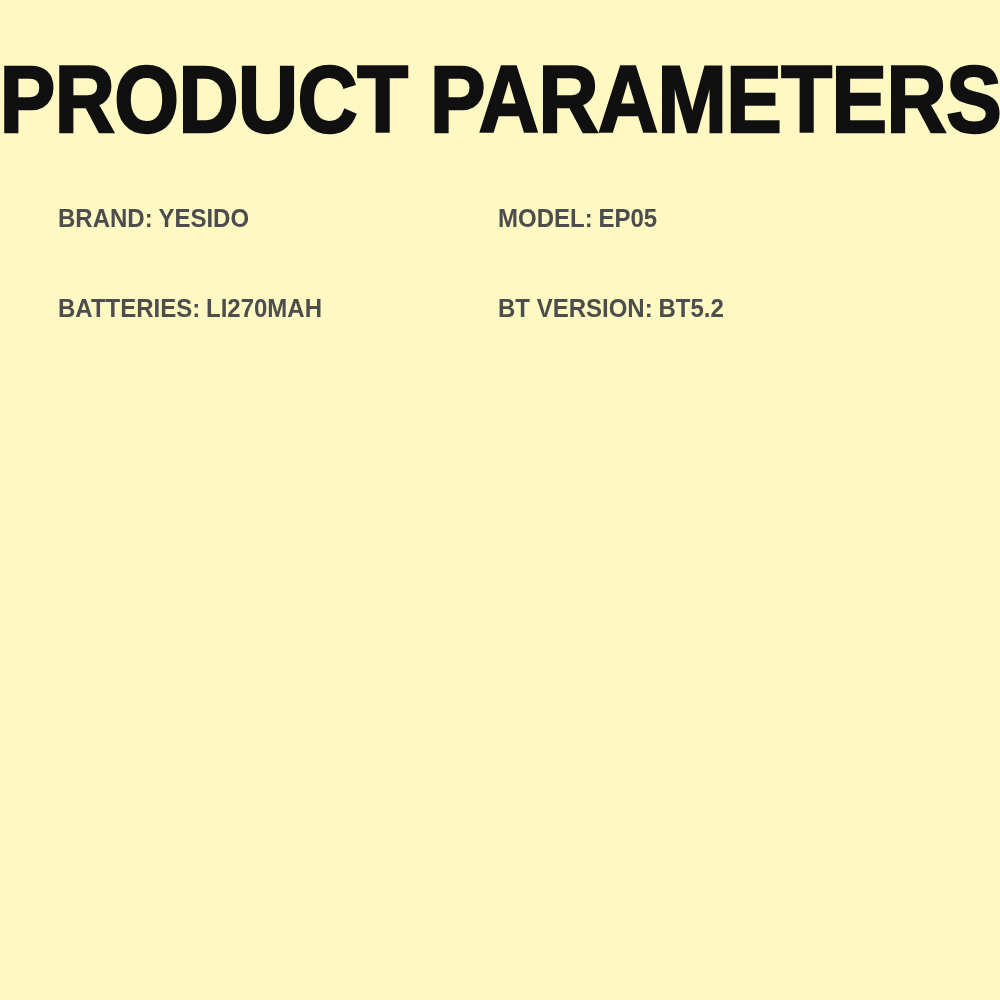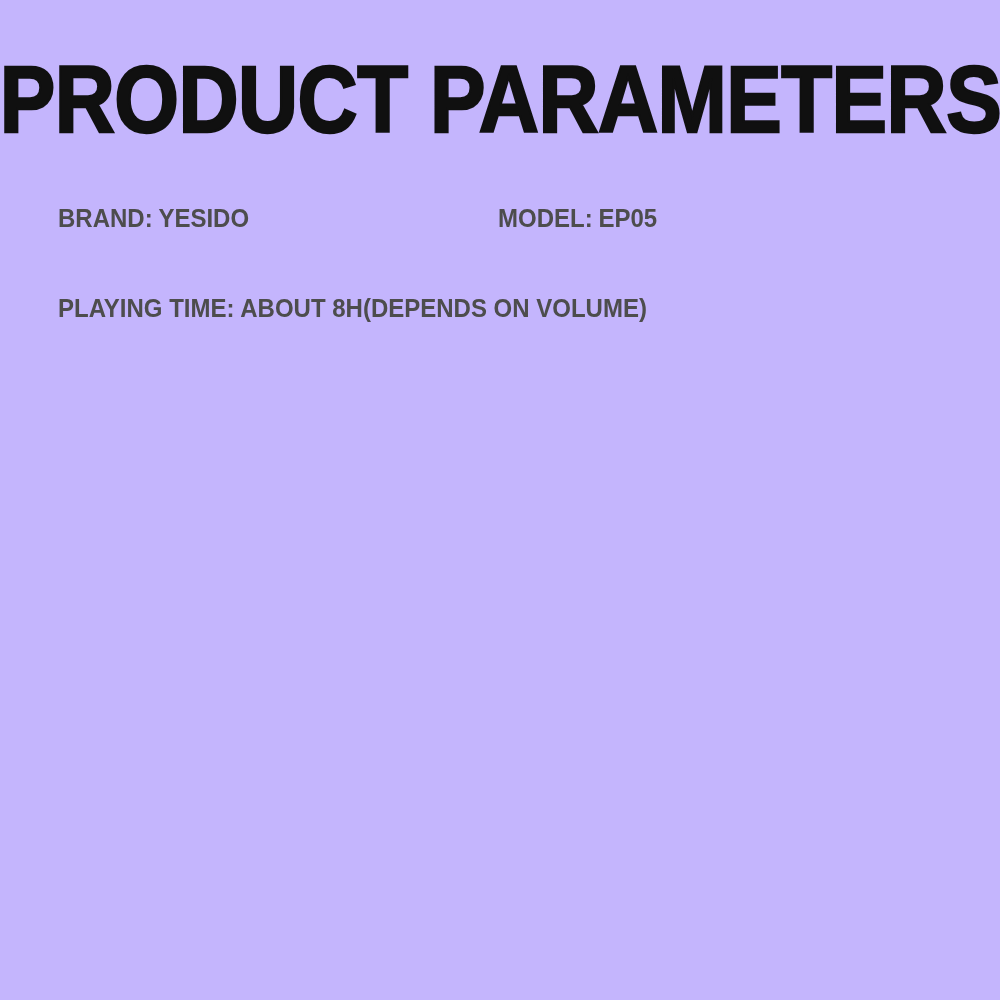--- a/index.html
+++ b/index.html
@@ -12,21 +12,21 @@
     height: 1000px;
     background: #ffffff;
     font-family: "Liberation Sans", "DejaVu Sans", sans-serif;
     overflow: hidden;
   }
 
   .page {
     position: relative;
     width: 1000px;
     height: 1000px;
-    background: #c4b5fd;
+    background: #fef9c3;
     box-sizing: border-box;
   }
 
   
   .title-wrap {
     position: absolute;
     left: 0;
     top: 58px;
     width: 1000px;
     height: 84px;
@@ -95,26 +95,29 @@
 
     <div class="spec-row">
       <div class="cell left">
         <span class="label">BRAND:</span><span class="gap-sm"></span><span class="value">YESIDO</span>
       </div>
       <div class="cell right">
         <span class="label">MODEL:</span><span class="gap-sm"></span><span class="value">EP05</span>
       </div>
     </div>
 
+    <div class="spec-row">
+      <div class="cell left">
+        <span class="label">BATTERIES:</span><span class="gap-sm"></span><span class="value">LI270MAH</span>
+      </div>
+      <div class="cell right">
+        <span class="label">BT VERSION:</span><span class="gap-sm"></span><span class="value">BT5.2</span>
+      </div>
+    </div>
 
 
 
 
-    <div class="spec-row">
-      <div class="cell wide">
-        <span class="label">PLAYING TIME:</span><span class="gap-sm"></span><span class="value">ABOUT 8H(DEPENDS ON VOLUME)</span>
-      </div>
-    </div>
 
 
 
   </div>
 </div>
 
 </body></html>

